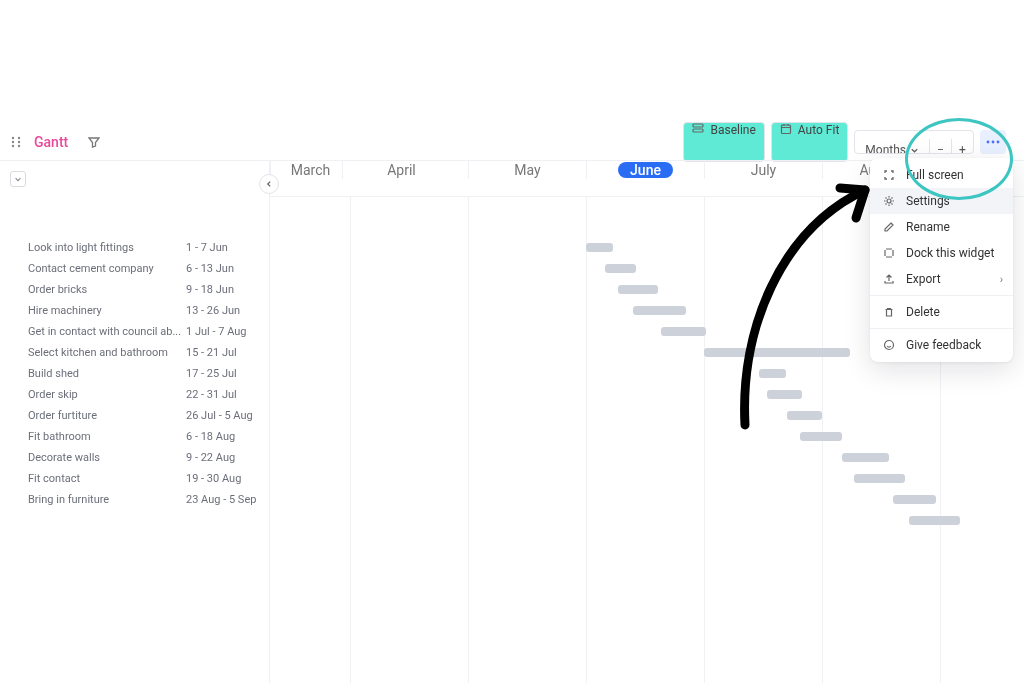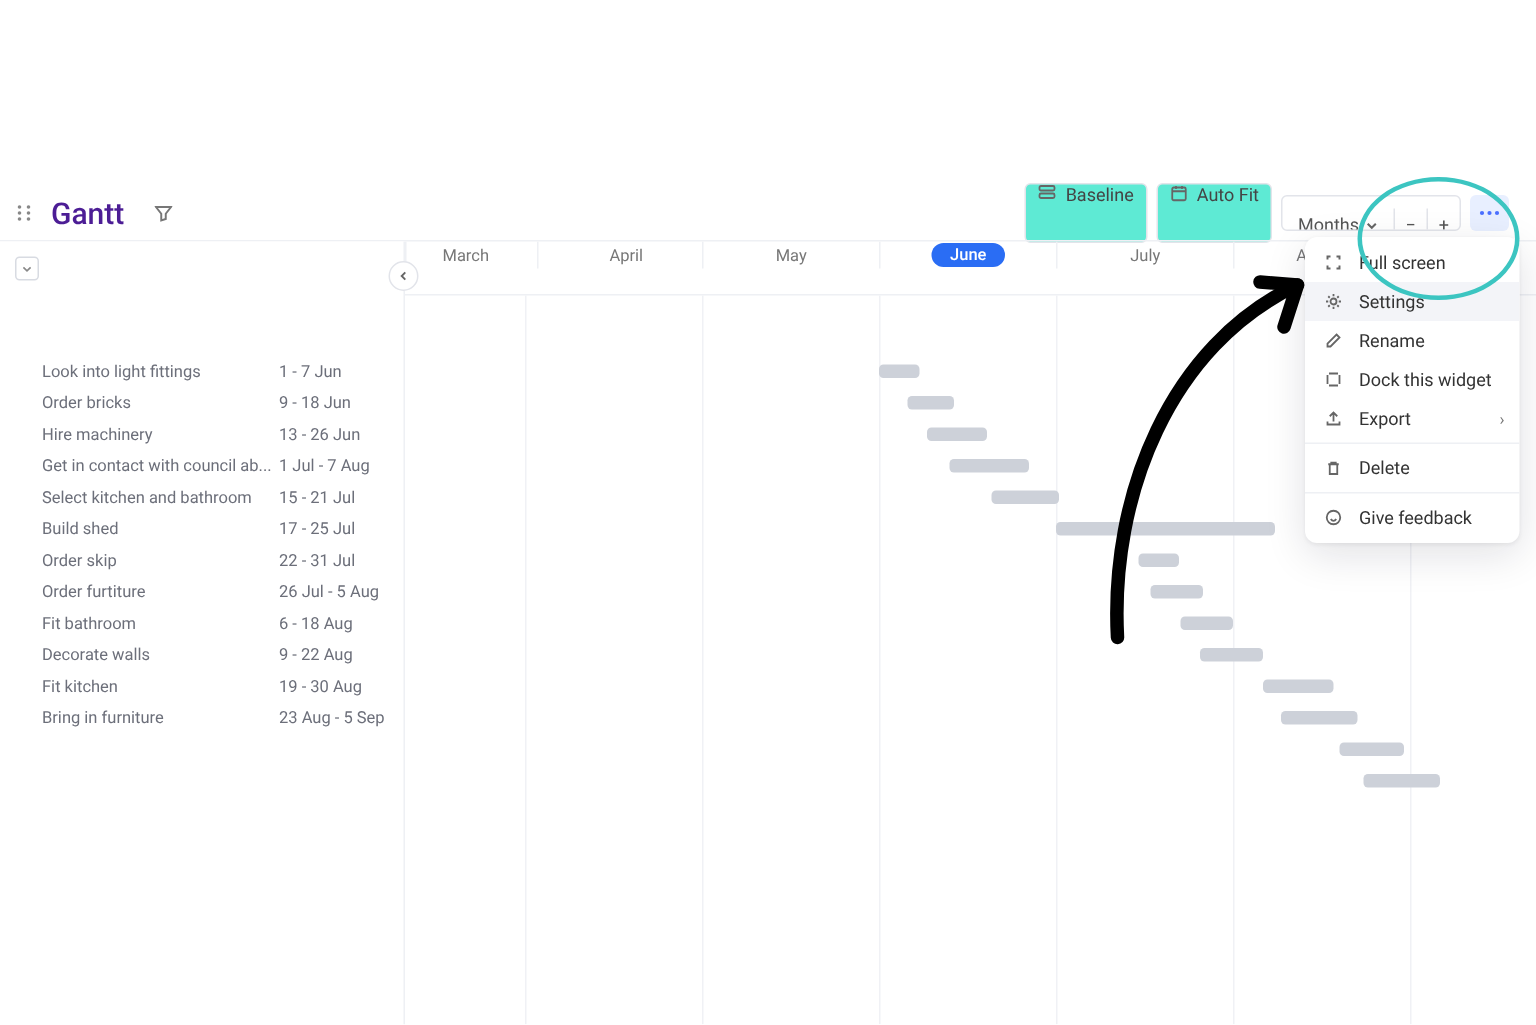--- a/index.html
+++ b/index.html
@@ -24,23 +24,23 @@
     display: flex;
     align-items: center;
     padding: 0 6px;
   }
   .toolbar-left {
     display: flex;
     align-items: center;
     gap: 8px;
   }
   .toolbar-title {
-    font-size: 20px;
+    font-size: 14px;
     font-weight: 500;
-    color: #4c1d95;
+    color: #ec4899;
   }
   .toolbar-iconbtn {
     width: 20px; height: 20px;
     display: flex; align-items: center; justify-content: center;
     color: #666;
     border-radius: 4px;
   }
   .toolbar-right {
     margin-left: auto;
     display: flex;
@@ -162,21 +162,21 @@
     font-size: 11px;
     color:#555;
   }
   .months-row {
     position: relative;
     height: 18px;
   }
   .month-cell {
     position:absolute; top:0; bottom:0;
     display:flex; align-items:center; justify-content:center;
-    font-size: 11px;
+    font-size: 14px;
     color:#777;
     border-left: 1px solid #eef0f4;
   }
   .month-cell.current {
     color: #fff;
     font-weight:500;
     justify-content: center;
   }
   .month-pill {
     background:#2a6df4;
@@ -328,20 +328,24 @@
             <path d="M2 4l3 3 3-3"></path>
           </svg>
       </span>
     </div>
     <div class="tasklist" id="tasklist">
         <div class="taskrow">
           <span class="taskname">Look into light fittings</span>
           <span class="taskdates">1 - 7 Jun</span>
         </div>
         <div class="taskrow">
+          <span class="taskname">Contact cement company</span>
+          <span class="taskdates">6 - 13 Jun</span>
+        </div>
+        <div class="taskrow">
           <span class="taskname">Order bricks</span>
           <span class="taskdates">9 - 18 Jun</span>
         </div>
         <div class="taskrow">
           <span class="taskname">Hire machinery</span>
           <span class="taskdates">13 - 26 Jun</span>
         </div>
         <div class="taskrow">
           <span class="taskname">Get in contact with council ab...</span>
           <span class="taskdates">1 Jul - 7 Aug</span>
@@ -364,35 +368,35 @@
         </div>
         <div class="taskrow">
           <span class="taskname">Fit bathroom</span>
           <span class="taskdates">6 - 18 Aug</span>
         </div>
         <div class="taskrow">
           <span class="taskname">Decorate walls</span>
           <span class="taskdates">9 - 22 Aug</span>
         </div>
         <div class="taskrow">
-          <span class="taskname">Fit kitchen</span>
+          <span class="taskname">Fit contact</span>
           <span class="taskdates">19 - 30 Aug</span>
         </div>
         <div class="taskrow">
           <span class="taskname">Bring in furniture</span>
           <span class="taskdates">23 Aug - 5 Sep</span>
         </div>
       </div>
   </div>
 
   <div class="gantt-right">
     <div class="timeline-head">
       <div class="months-row" id="monthsrow">
           <div class="month-cell" style="left: 0px; width: 80px;">March</div>
-          <div class="month-cell" style="left: 88px; width: 118px;">April</div>
+          <div class="month-cell" style="left: 72px; width: 118px;">April</div>
           <div class="month-cell" style="left: 198px; width: 118px;">May</div>
           <div class="month-cell current" style="left: 316px; width: 118px;">
             <span class="month-pill">June</span>
           </div>
           <div class="month-cell" style="left: 434px; width: 118px;">July</div>
           <div class="month-cell" style="left: 552px; width: 118px;">August</div>
         </div>
     </div>
     <div class="grid-area" id="gridarea">
         <div class="vline" style="left: 80px;"></div>

